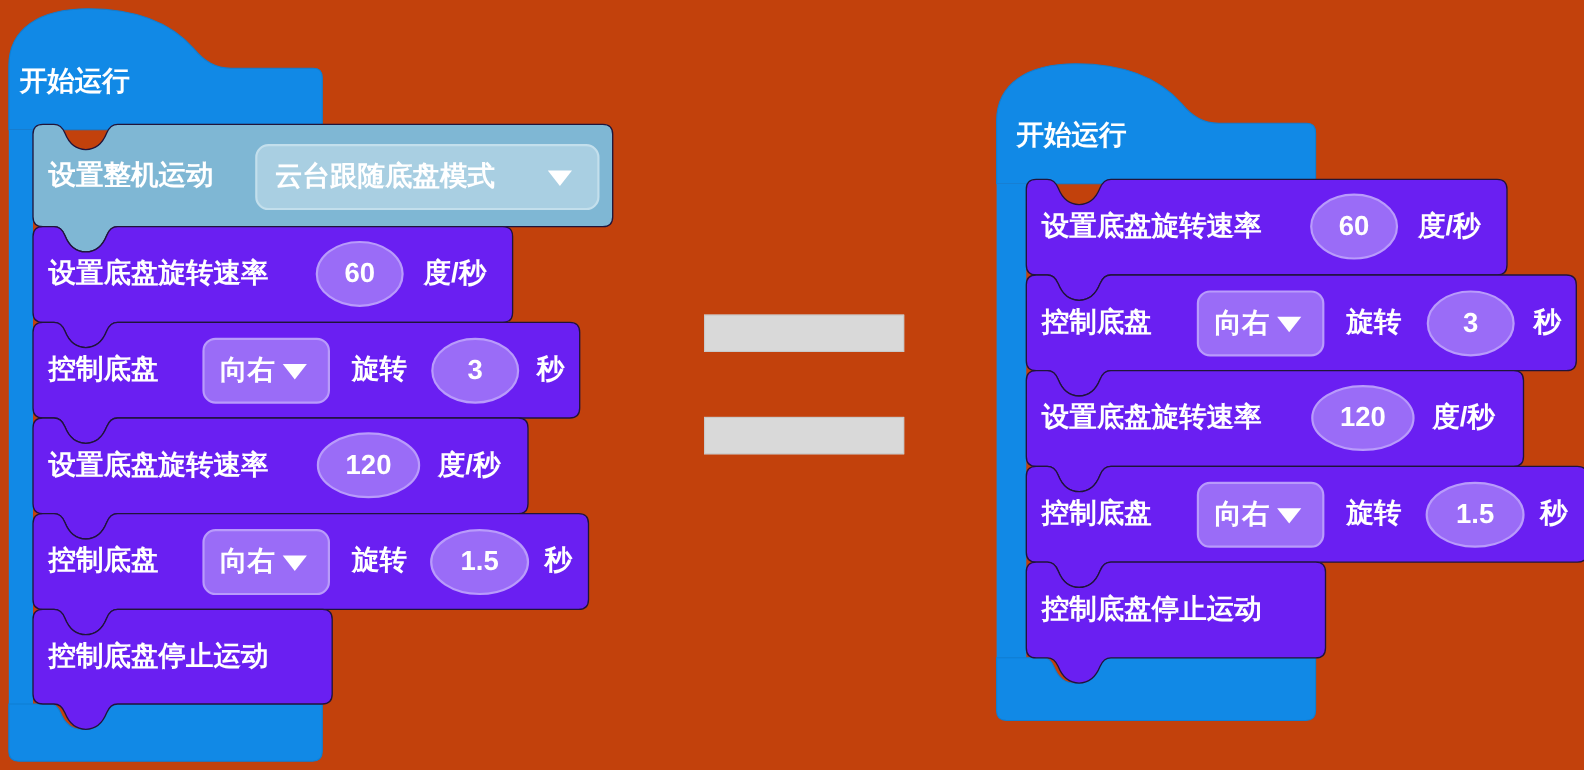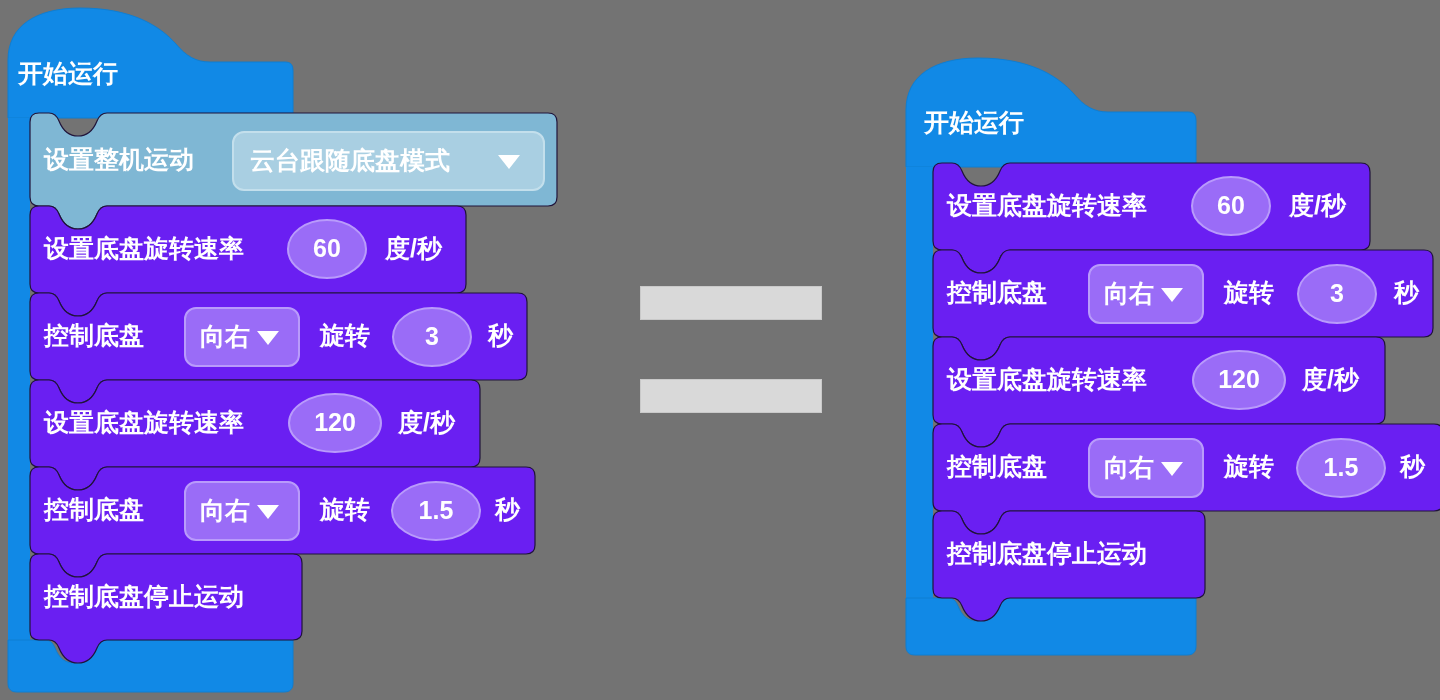--- a/index.html
+++ b/index.html
@@ -5,21 +5,21 @@
 <style>
   html, body {
     margin: 0;
     padding: 0;
     background: #000000;
   }
   #stage {
     position: relative;
     width: 1440px;
     height: 700px;
-    background: #737373;
+    background: #c2410c;
     overflow: hidden;
     font-family: "Liberation Sans", "DejaVu Sans", sans-serif;
   }
   svg.blocks {
     position: absolute;
     left: 0;
     top: 0;
     width: 1440px;
     height: 700px;
     display: block;

